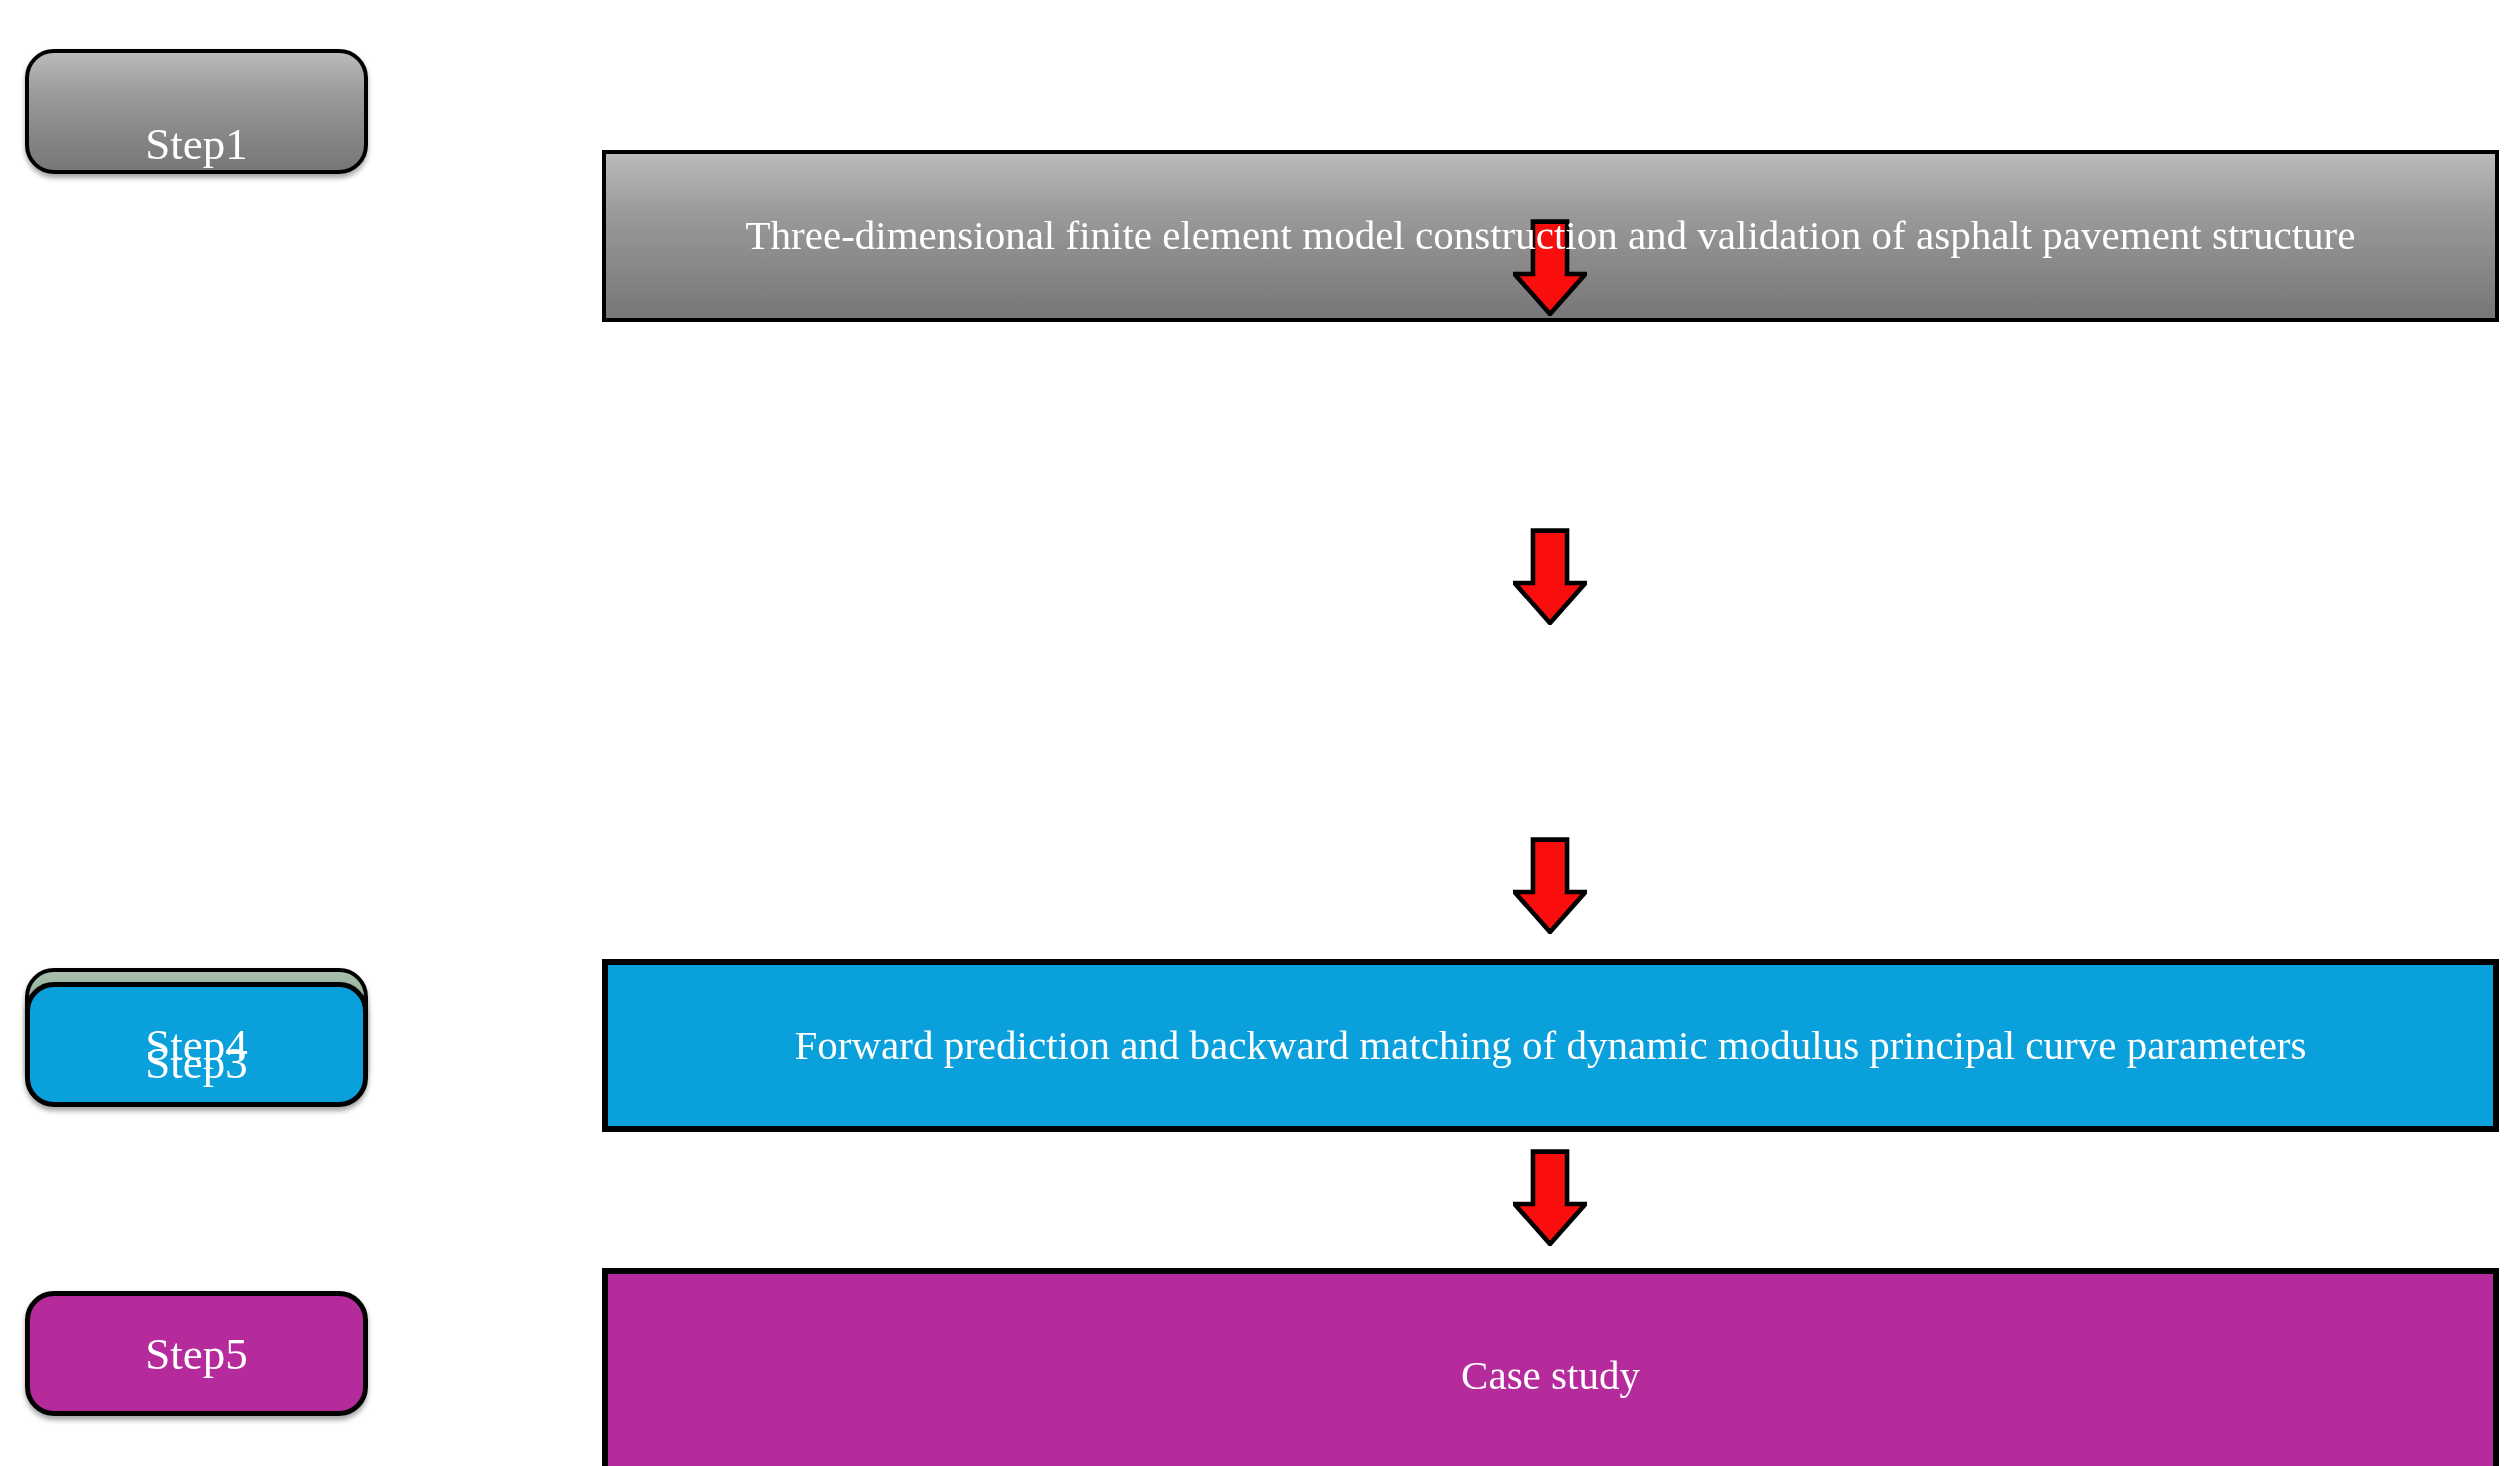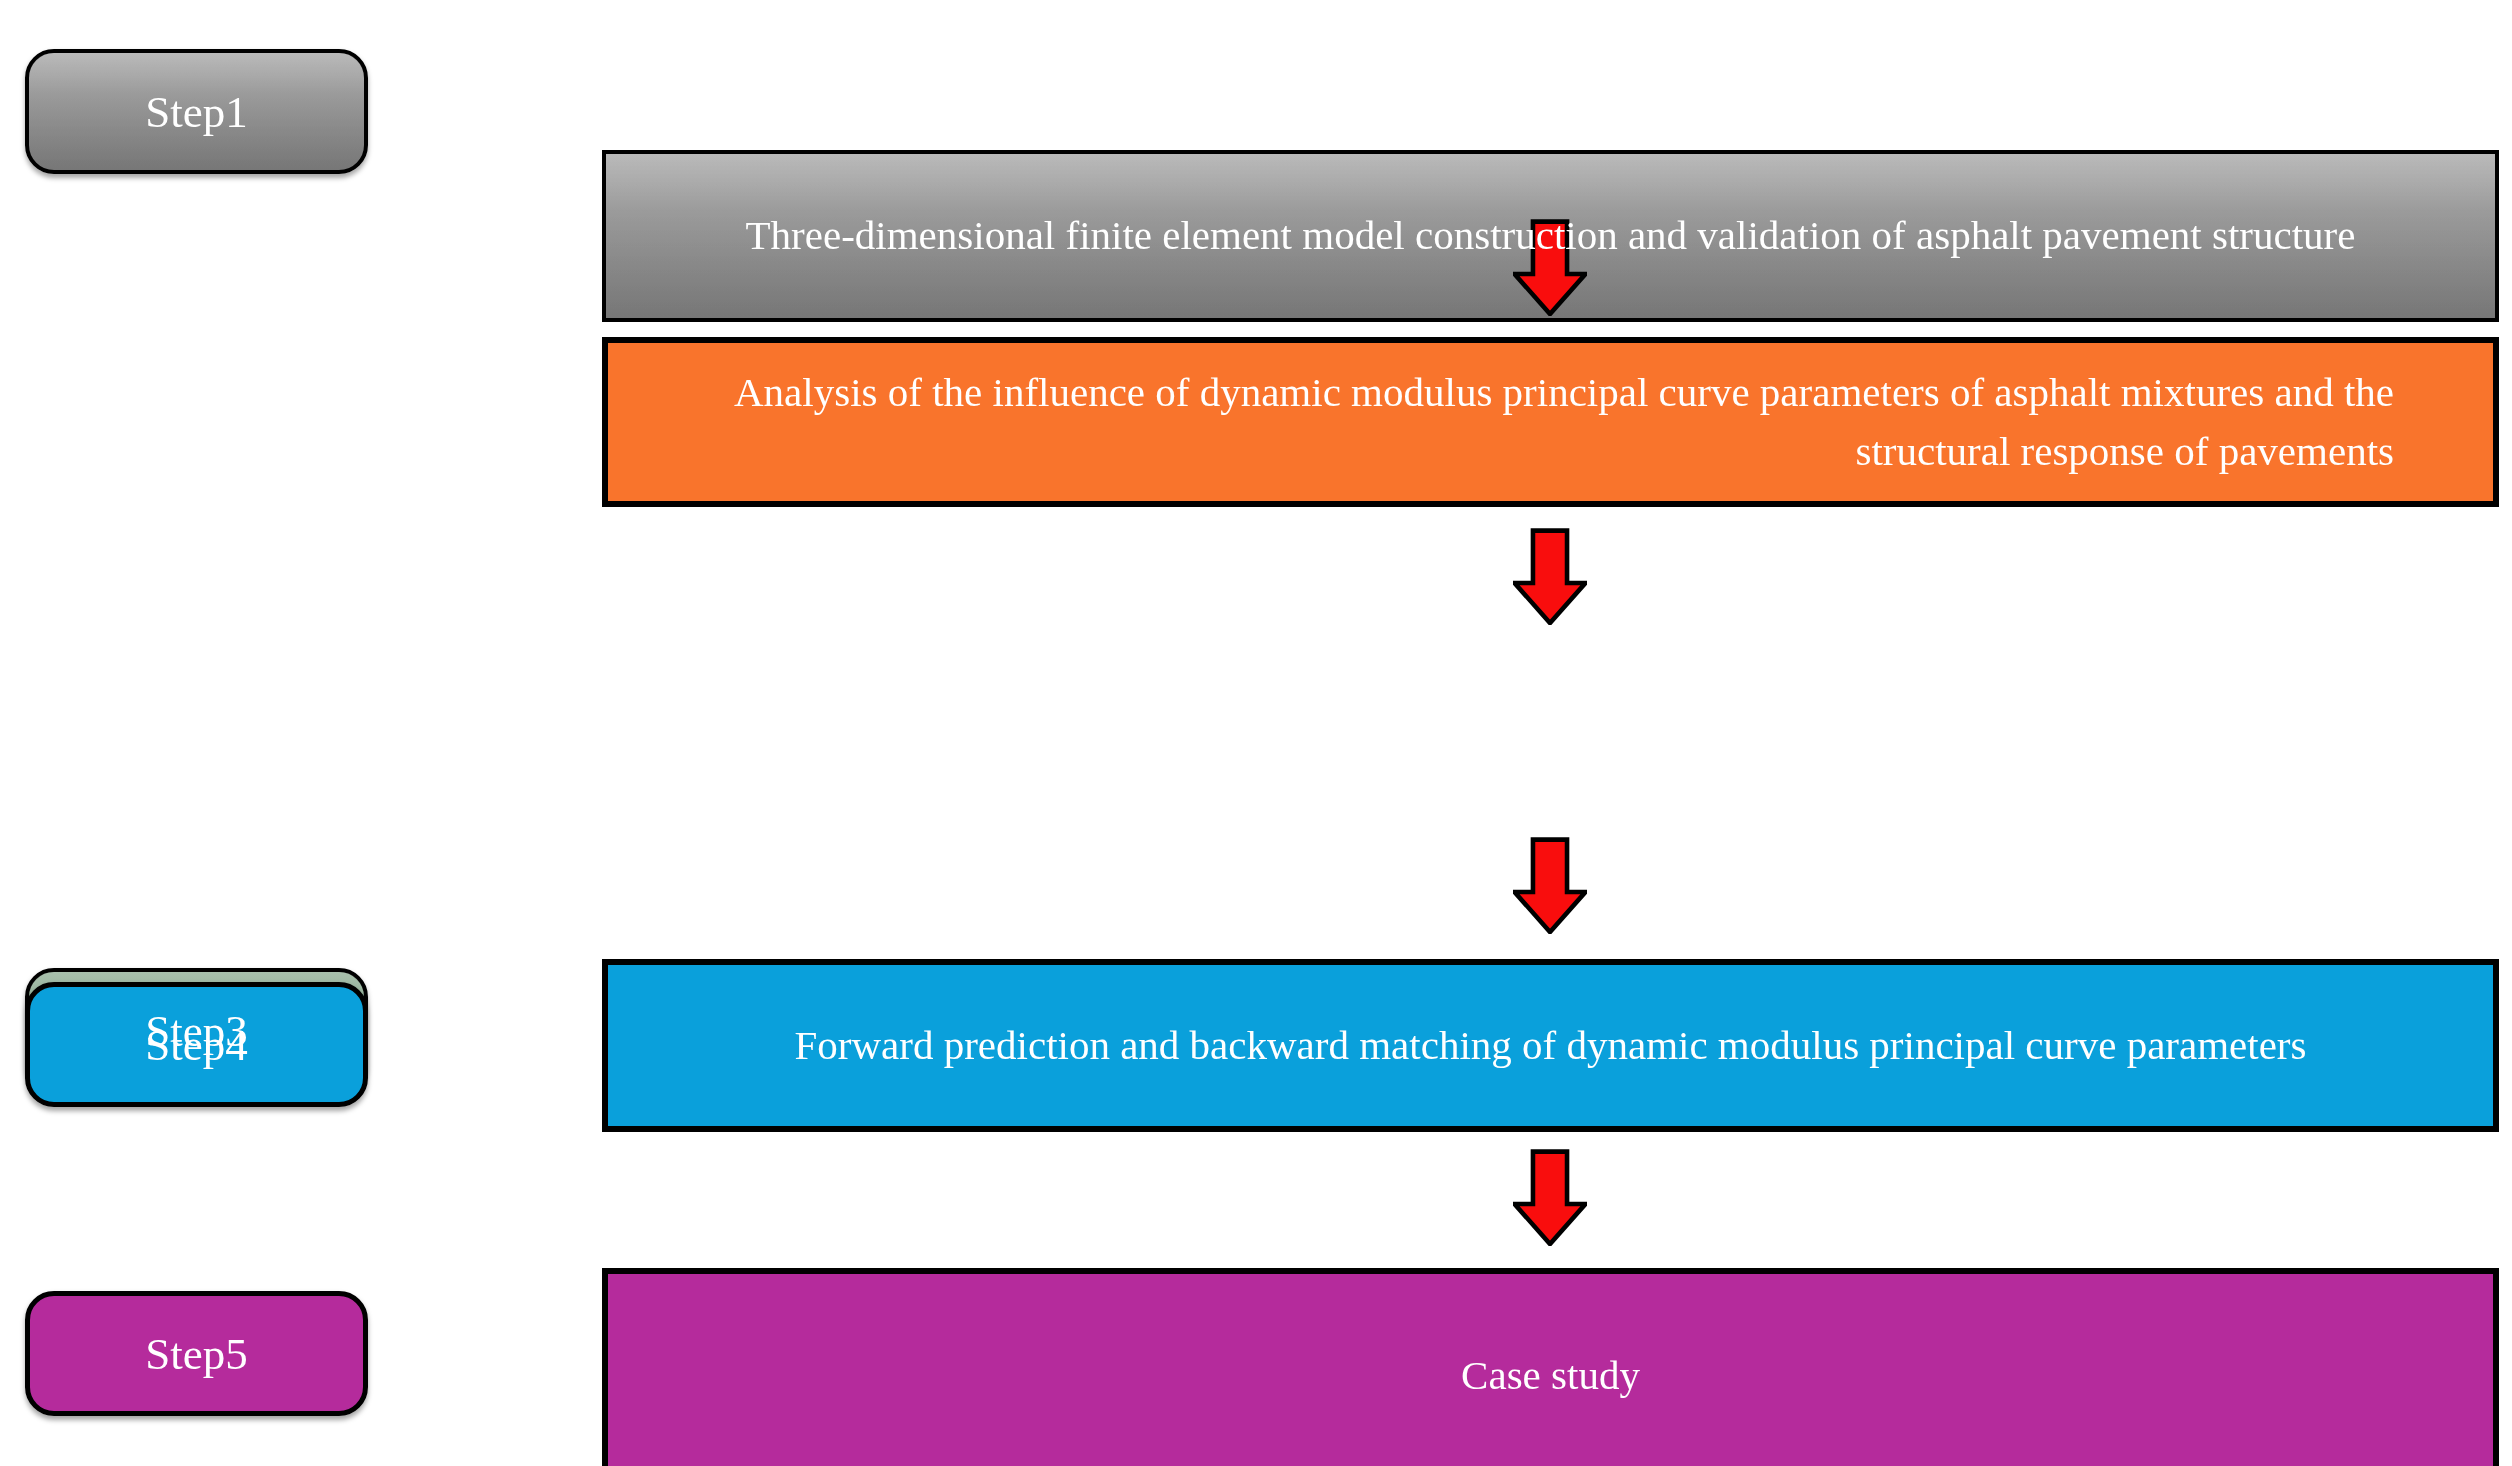--- a/index.html
+++ b/index.html
@@ -26,21 +26,21 @@
     border: 5.3px solid #000;
     border-radius: 29px;
     background: linear-gradient(180deg, var(--c1), var(--c2));
     display: flex;
     align-items: center;
     justify-content: center;
     color: #ffffff;
     font-size: 45px;
     box-shadow: 0 3.3px 5.3px rgba(0,0,0,0.35);
   }
-  .step-btn.thin { border-width: 4px; }
+  .step-btn.thin { border-width: 4px; align-items: flex-end; }
 
   
   .box {
     position: absolute;
     left: 602px;
     width: 1897px;
     box-sizing: border-box;
     border: 6px solid #000;
     background: linear-gradient(180deg, var(--c1), var(--c2));
     display: flex;
@@ -89,23 +89,20 @@
   <div class="box thin shaded" style="top: 25px; height: 172px; --c1: #AAAAAA; --c2: #7E7E7E;">
     <span class="label-span">Three-dimensional finite element model construction and validation of asphalt pavement structure</span>
   </div>
 
   <div class="arrow" style="top:219px">
     <svg viewBox="0 0 112 148" xmlns="http://www.w3.org/2000/svg">
       <polygon points="30,4 82,4 82,84 110,84 56,145 2,84 30,84" fill="#F90D0D" stroke="#000000" stroke-width="7" stroke-linejoin="miter"></polygon>
     </svg>
   </div>
 
-  <div class="box" style="top: 337px; height: 170px; --c1: #F9742C; --c2: #F9742C;">
-    <span class="label-span">Analysis of the influence of dynamic modulus principal curve parameters of asphalt mixtures and the structural response of pavements</span>
-  </div>
 
   <div class="arrow" style="top:528px">
     <svg viewBox="0 0 112 148" xmlns="http://www.w3.org/2000/svg">
       <polygon points="30,4 82,4 82,84 110,84 56,145 2,84 30,84" fill="#F90D0D" stroke="#000000" stroke-width="7" stroke-linejoin="miter"></polygon>
     </svg>
   </div>
 
   <div class="step-btn thin shaded" style="top: 671px; --c1: #95B29A; --c2: #7BA083;">
     <span class="label-span">Step3</span>
   </div>

